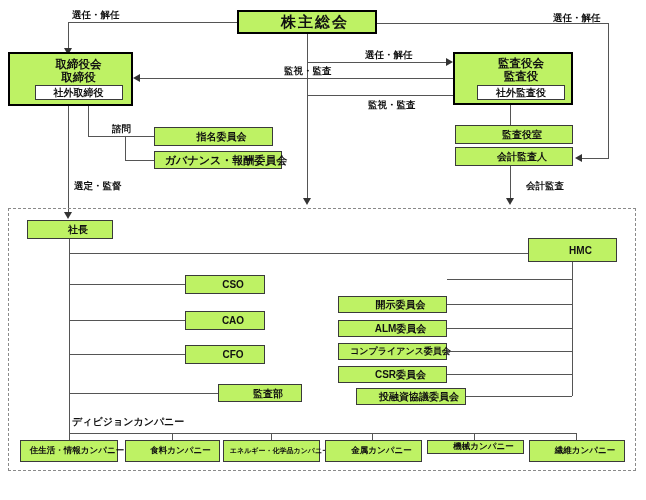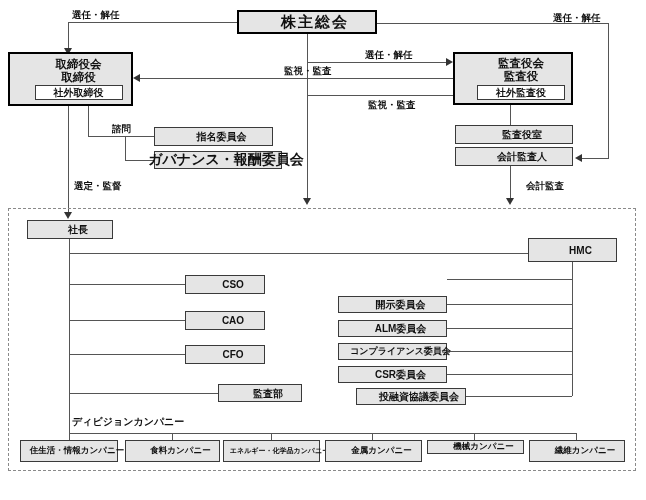--- a/index.html
+++ b/index.html
@@ -2,21 +2,21 @@
 <html><head>
 <meta charset="utf-8">
 <style>
   html,body{margin:0;padding:0;background:#ffffff;}
   #canvas{
     position:relative;width:646px;height:500px;background:#ffffff;
     font-family:"Liberation Sans","DejaVu Sans",sans-serif;color:#111111;
     overflow:hidden;
   }
   .box{
-    position:absolute;box-sizing:border-box;background:#e5e5e5;
+    position:absolute;box-sizing:border-box;background:#bef264;
     border:1px solid #3a3a3a;display:flex;align-items:center;justify-content:center;
     font-weight:bold;font-size:10px;text-align:center;line-height:1.1;white-space:nowrap;padding-left:16px;
   }
   .bold-box{border:2px solid #000000;}
   .big-box{border:2.5px solid #000000;font-size:15px;letter-spacing:2px;}
   .stack{flex-direction:column;}
   .inner-box{
     box-sizing:border-box;border:1px solid #3a3a3a;background:#ffffff;
     font-weight:bold;font-size:10px;padding:1px 0;width:88px;margin-top:2px;
     display:flex;align-items:center;justify-content:center;
@@ -87,21 +87,21 @@
     <div class="inner-box">社外取締役</div>
   </div>
 
   <div class="box bold-box stack" style="left:453px;top:52px;width:120px;height:53px;font-size:11.5px;">
     <div>監査役会</div>
     <div>監査役</div>
     <div class="inner-box">社外監査役</div>
   </div>
 
   <div class="box" style="left:154px;top:127px;width:119px;height:19px;">指名委員会</div>
-  <div class="box" style="left:154px;top:151px;width:128px;height:18px;font-size:14px;">ガバナンス・報酬委員会</div>
+  <div class="box" style="left:154px;top:151px;width:128px;height:18px;font-size:11px;">ガバナンス・報酬委員会</div>
 
   <div class="box" style="left:455px;top:125px;width:118px;height:19px;">監査役室</div>
   <div class="box" style="left:455px;top:147px;width:118px;height:19px;">会計監査人</div>
 
   <div class="dashed" style="left:8px;top:208px;width:628px;height:263px;"></div>
 
   <div class="vline" style="left:69px;top:239px;height:194px;"></div>
   <div class="hline" style="left:69px;top:253px;width:459px;"></div>
   <div class="hline" style="left:69px;top:284px;width:116px;"></div>
   <div class="hline" style="left:69px;top:320px;width:116px;"></div>

